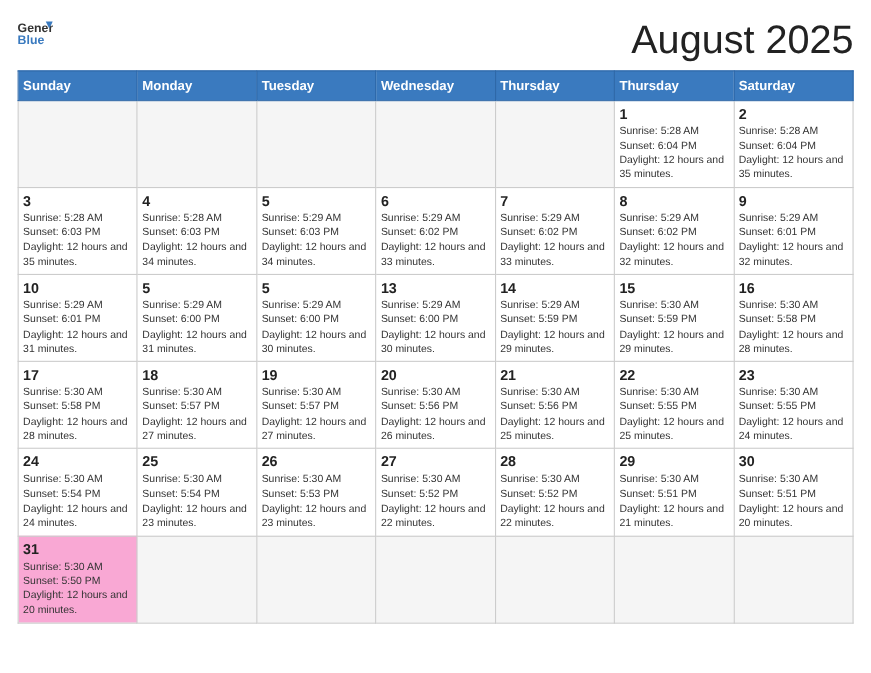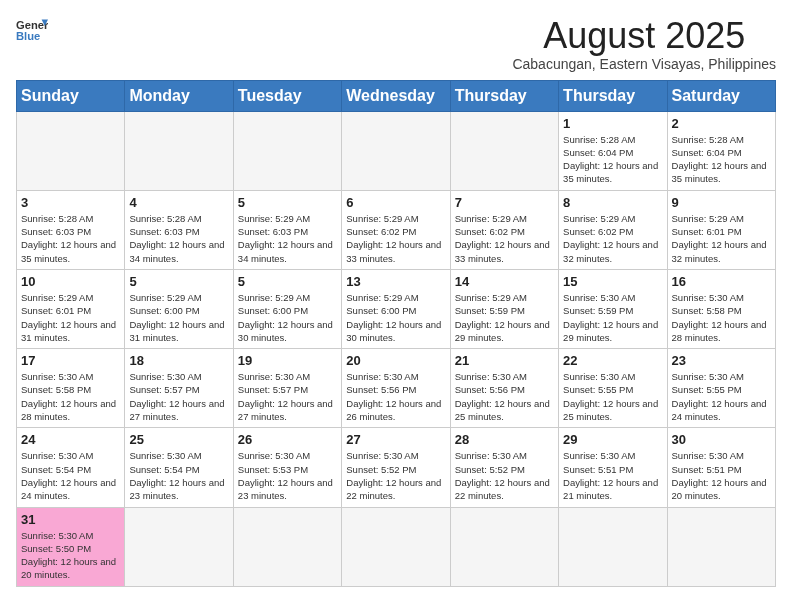--- a/index.html
+++ b/index.html
@@ -41,21 +41,21 @@
     table {
       width: 100%;
       border-collapse: collapse;
       font-size: 11px;
     }
     thead th {
       background: #3a7abf;
       color: #fff;
       padding: 6px 4px;
       text-align: left;
-      font-size: 16px;
+      font-size: 12px;
       font-weight: bold;
       border: 1px solid #2e68a8;
     }
     tbody td {
       border: 1px solid #ccc;
       vertical-align: top;
       padding: 4px;
       width: calc(100% / 7);
       min-height: 70px;
       height: 70px;
@@ -89,21 +89,20 @@
 <div class="header-section">
   <div class="logo">
     <svg class="logo-icon" viewBox="0 0 40 34" xmlns="http://www.w3.org/2000/svg">
       <text x="0" y="16" font-size="14" font-family="Arial" font-weight="bold" fill="#333">General</text>
       <text x="0" y="30" font-size="14" font-family="Arial" font-weight="bold" fill="#3a7abf">Blue</text>
       <polygon points="32,4 40,4 36,12" fill="#3a7abf"></polygon>
     </svg>
   </div>
   <div class="title-block">
     <div class="calendar-title">August 2025</div>
-    <div class="calendar-subtitle">Cabacungan, Eastern Visayas, Philippines</div>
   </div>
 </div>
 
 <table>
   <thead>
     <tr>
     <th>Sunday</th>
         <th>Monday</th>
         <th>Tuesday</th>
         <th>Wednesday</th>

